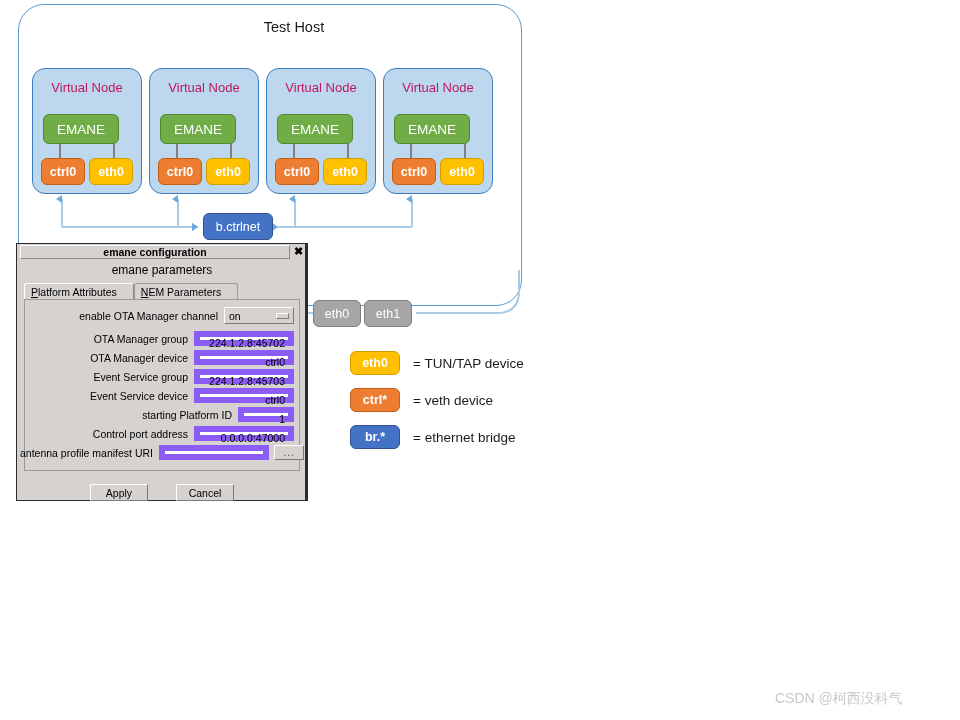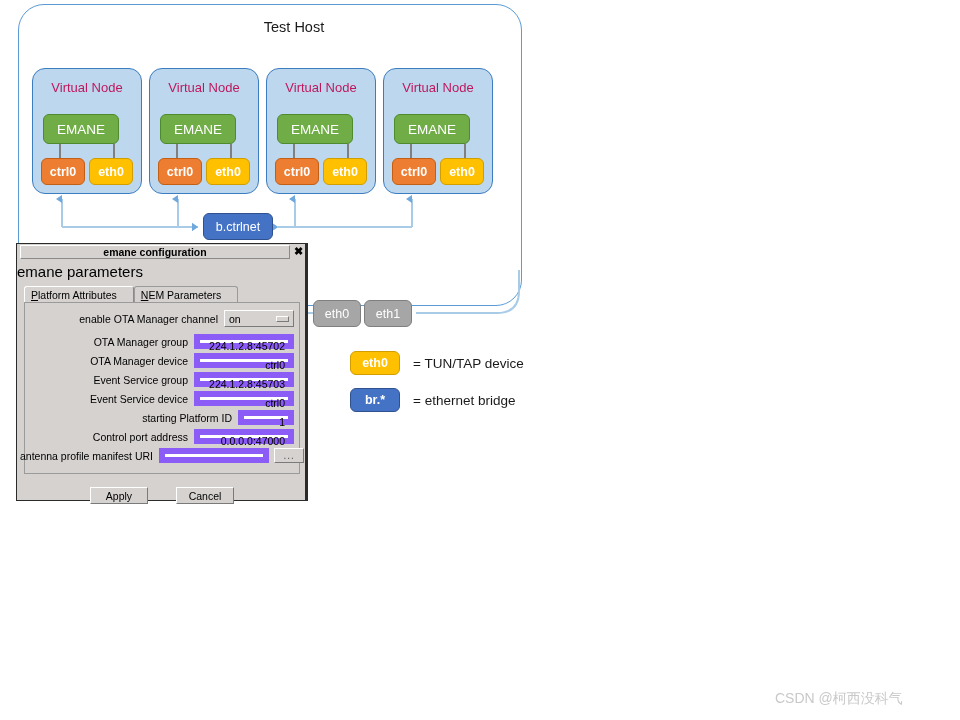--- a/index.html
+++ b/index.html
@@ -92,21 +92,21 @@
   #dlg-title{
     flex:1;margin:1px 0 0 3px;background:#D6D2D0;
     border:1px solid #ffffff;border-right-color:#8a8a8a;border-bottom-color:#8a8a8a;
     text-align:center;font-weight:bold;font-size:10.5px;line-height:13px;
     box-sizing:border-box;
   }
   #dlg-close{
     width:17px;display:flex;align-items:center;justify-content:center;
     font-weight:bold;font-size:11px;cursor:pointer;
   }
-  #dlg-subtitle{font-size:15px;margin-top:4px;}
+  #dlg-subtitle{text-align:center;font-size:12px;margin-top:4px;}
 
   
   #dlg-tabs{position:relative;margin:6px 0 0 7px;height:16px;display:flex;}
   .tab{
     background:#D6D2D0;border:1px solid #9a9a9a;border-bottom:none;
     border-radius:3px 3px 0 0;padding:1px 16px 0 6px;font-size:10.5px;
     line-height:14px;box-sizing:border-box;cursor:pointer;
   }
   .tab.active{border-color:#ffffff #8a8a8a #D6D2D0 #ffffff;position:relative;z-index:2;}
   .tab u{text-decoration:underline;}
@@ -250,20 +250,24 @@
     <div class="hostnic">eth0</div>
     <div class="hostnic">eth1</div>
   </div>
 
   <div id="legend">
     <div class="legend-row">
       <div class="legend-swatch sw-eth">eth0</div>
       <div class="legend-text">= TUN/TAP device</div>
     </div>
     <div class="legend-row">
+      <div class="legend-swatch sw-ctrl">ctrl*</div>
+      <div class="legend-text">= veth device</div>
+    </div>
+    <div class="legend-row">
       <div class="legend-swatch sw-br">br.*</div>
       <div class="legend-text">= ethernet bridge</div>
     </div>
   </div>
 
   <div id="emane-dialog">
     <div id="dlg-titlebar">
       <div id="dlg-title">emane configuration</div>
       <div id="dlg-close">✖</div>
     </div>

